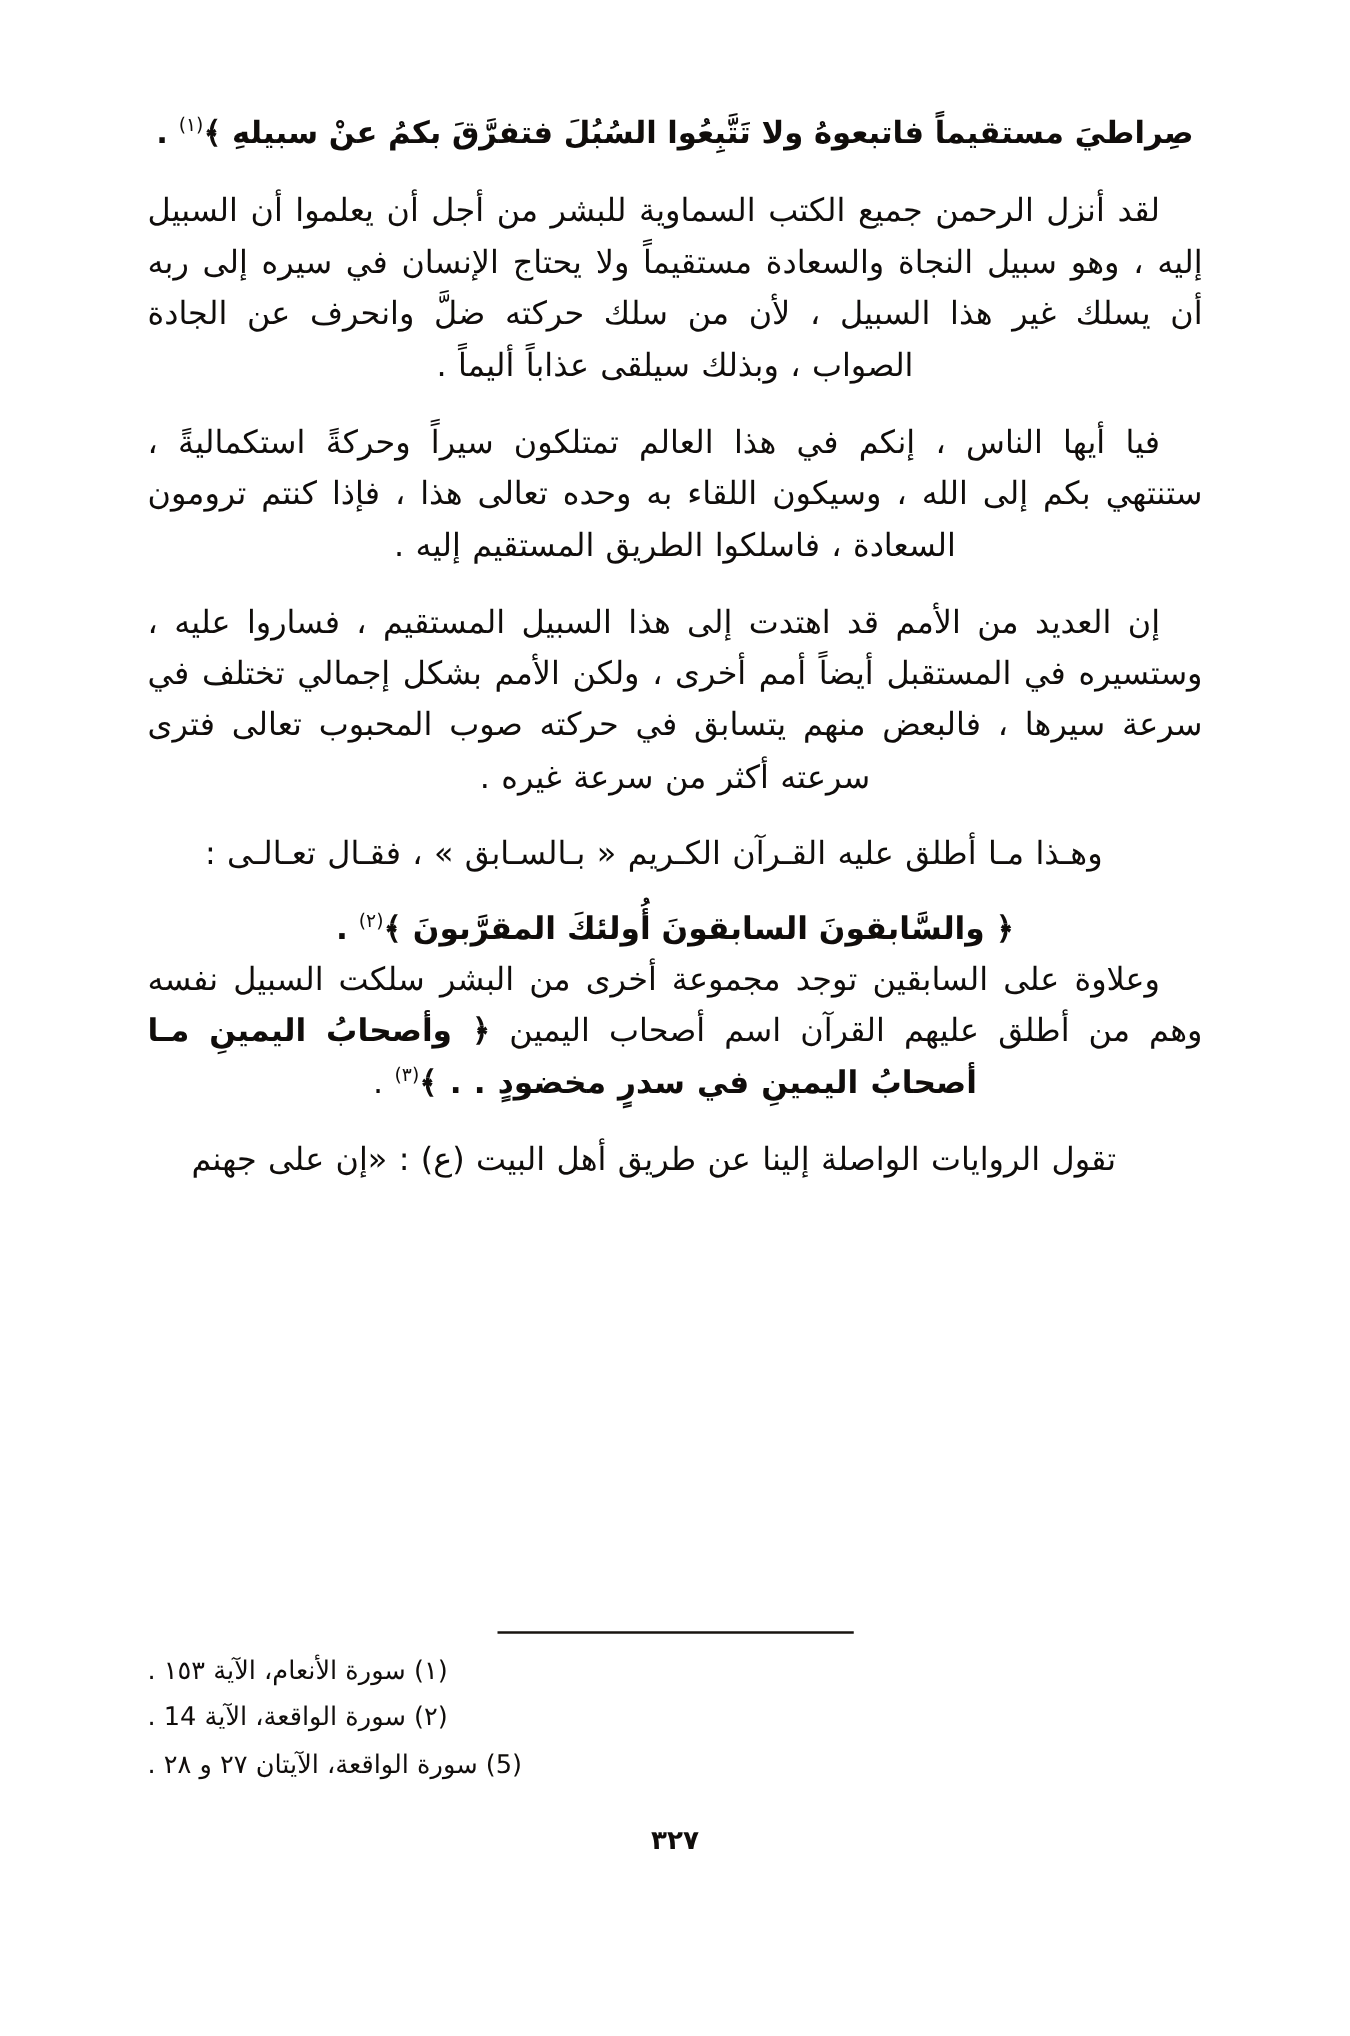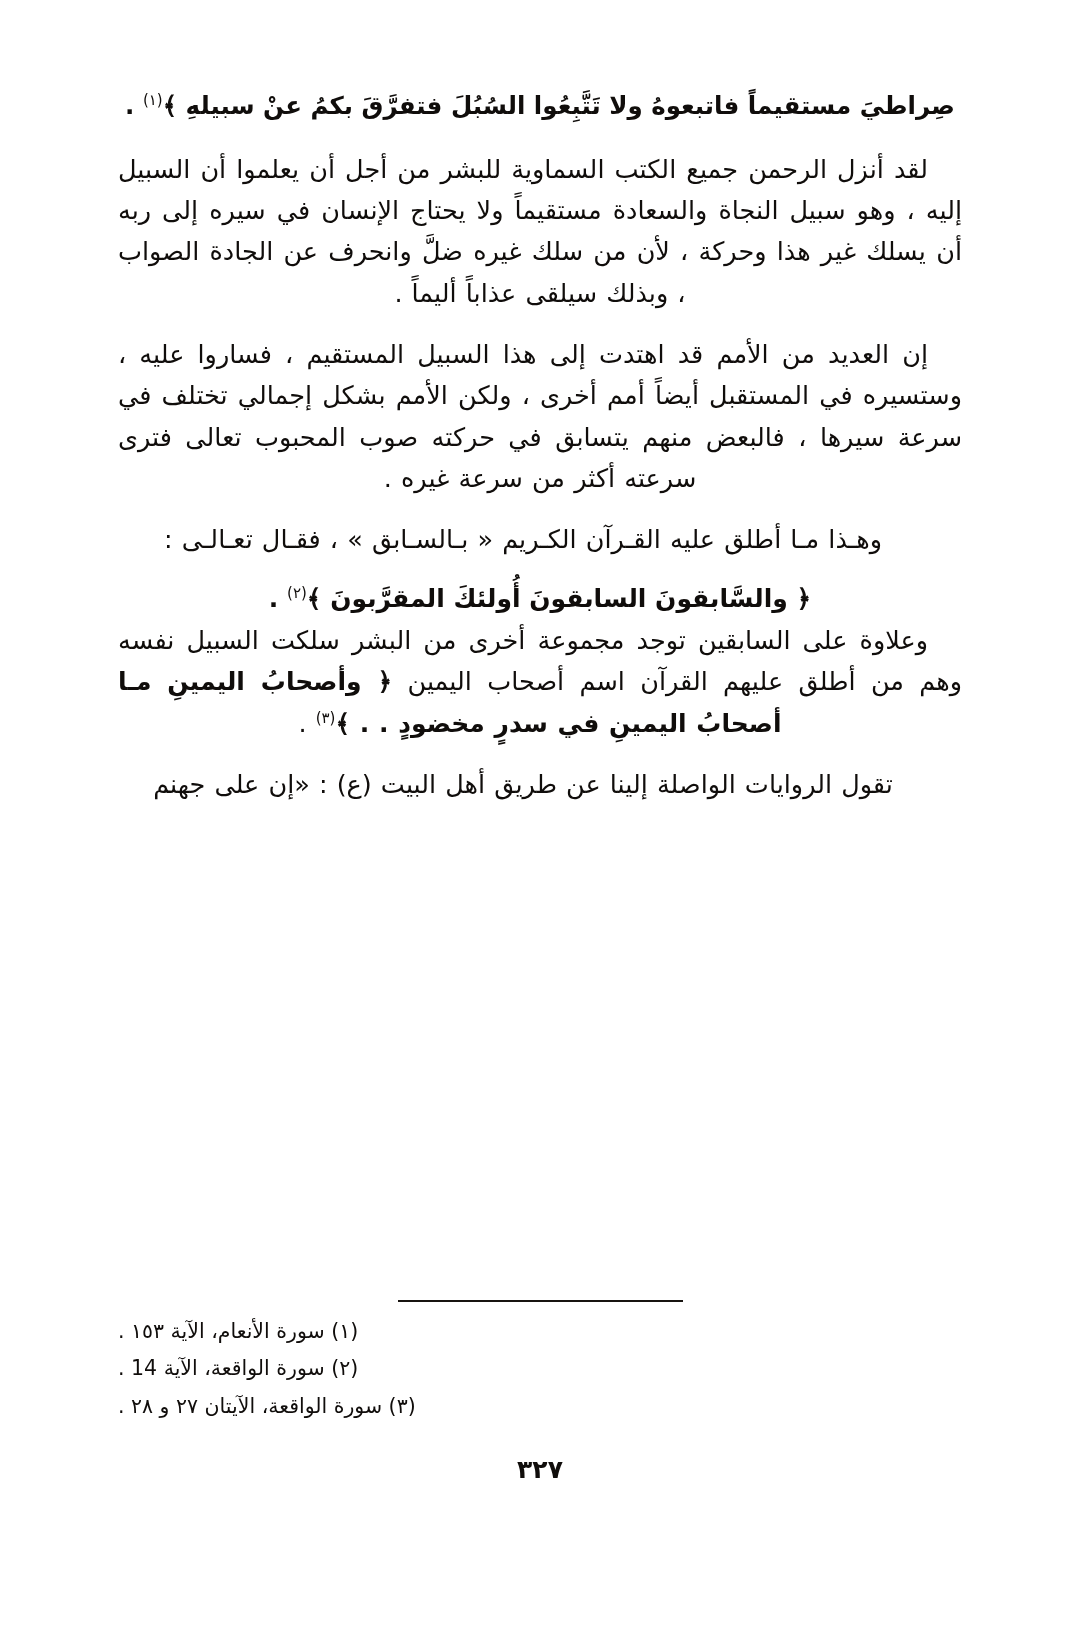--- a/index.html
+++ b/index.html
@@ -73,39 +73,40 @@
   }
   .fn-line {
     font-size: 20.5px;
     line-height: 1.55;
     text-align: left;
     margin: 0 0 6px 0;
     letter-spacing: 0px;
   }
   .page-number {
     text-align: center;
-    font-size: 25px;
+    font-size: 21px;
     font-weight: bold;
     letter-spacing: 2px;
     margin-top: 26px;
   }
 </style>
 </head>
 <body>
 
 <div class="page">
 
   <div class="body-area">
 
     <div class="ayah-line">
       <span>صِراطيَ مستقيماً فاتبعوهُ ولا تَتَّبِعُوا السُبُلَ فتفرَّقَ بكمُ عنْ سبيلهِ ﴾</span><sup class="fn">(١)</sup><span> .</span>
     </div>
 
-    <p class="para indent">لقد أنزل الرحمن جميع الكتب السماوية للبشر من أجل أن يعلموا أن السبيل إليه ، وهو سبيل النجاة والسعادة مستقيماً ولا يحتاج الإنسان في سيره إلى ربه أن يسلك غير هذا وحركة ، لأن من سلك غيره ضلَّ وانحرف عن الجادة الصواب ، وبذلك سيلقى عذاباً أليماً .</p>
+    <p class="para indent">لقد أنزل الرحمن جميع الكتب السماوية للبشر من أجل أن يعلموا أن السبيل إليه ، وهو سبيل النجاة والسعادة مستقيماً ولا يحتاج الإنسان في سيره إلى ربه أن يسلك غير هذا السبيل ، لأن من سلك حركته ضلَّ وانحرف عن الجادة الصواب ، وبذلك سيلقى عذاباً أليماً .</p>
 
+    <p class="para indent">فيا أيها الناس ، إنكم في هذا العالم تمتلكون سيراً وحركةً استكماليةً ، ستنتهي بكم إلى الله ، وسيكون اللقاء به وحده تعالى هذا ، فإذا كنتم ترومون السعادة ، فاسلكوا الطريق المستقيم إليه .</p>
 
     <p class="para indent">إن العديد من الأمم قد اهتدت إلى هذا السبيل المستقيم ، فساروا عليه ، وستسيره في المستقبل أيضاً أمم أخرى ، ولكن الأمم بشكل إجمالي تختلف في سرعة سيرها ، فالبعض منهم يتسابق في حركته صوب المحبوب تعالى فترى سرعته أكثر من سرعة غيره .</p>
 
     <p class="para indent">وهـذا مـا أطلق عليه القـرآن الكـريم « بـالسـابق » ، فقـال تعـالـى :</p>
 
     <div class="ayah-center">
       <span>﴿ والسَّابقونَ السابقونَ أُولئكَ المقرَّبونَ ﴾</span><sup class="fn">(٢)</sup><span> .</span>
     </div>
 
     <p class="para indent">
@@ -114,18 +115,18 @@
 
 
     <p class="para indent">تقول الروايات الواصلة إلينا عن طريق أهل البيت (ع) : «إن على جهنم</p>
 
   </div>
 
   <div class="footnotes">
     <div class="fn-rule"></div>
     <p class="fn-line">(١)  سورة الأنعام، الآية ١٥٣ .</p>
     <p class="fn-line">(٢)  سورة الواقعة، الآية 14 .</p>
-    <p class="fn-line">(٣)  سورة الواقعة، الآيتان ٢٧ و ٢٨ .</p>
+    <p class="fn-line">(5)  سورة الواقعة، الآيتان ٢٧ و ٢٨ .</p>
   </div>
 
   <div class="page-number">٣٢٧</div>
 
 </div>
 
 </body></html>

